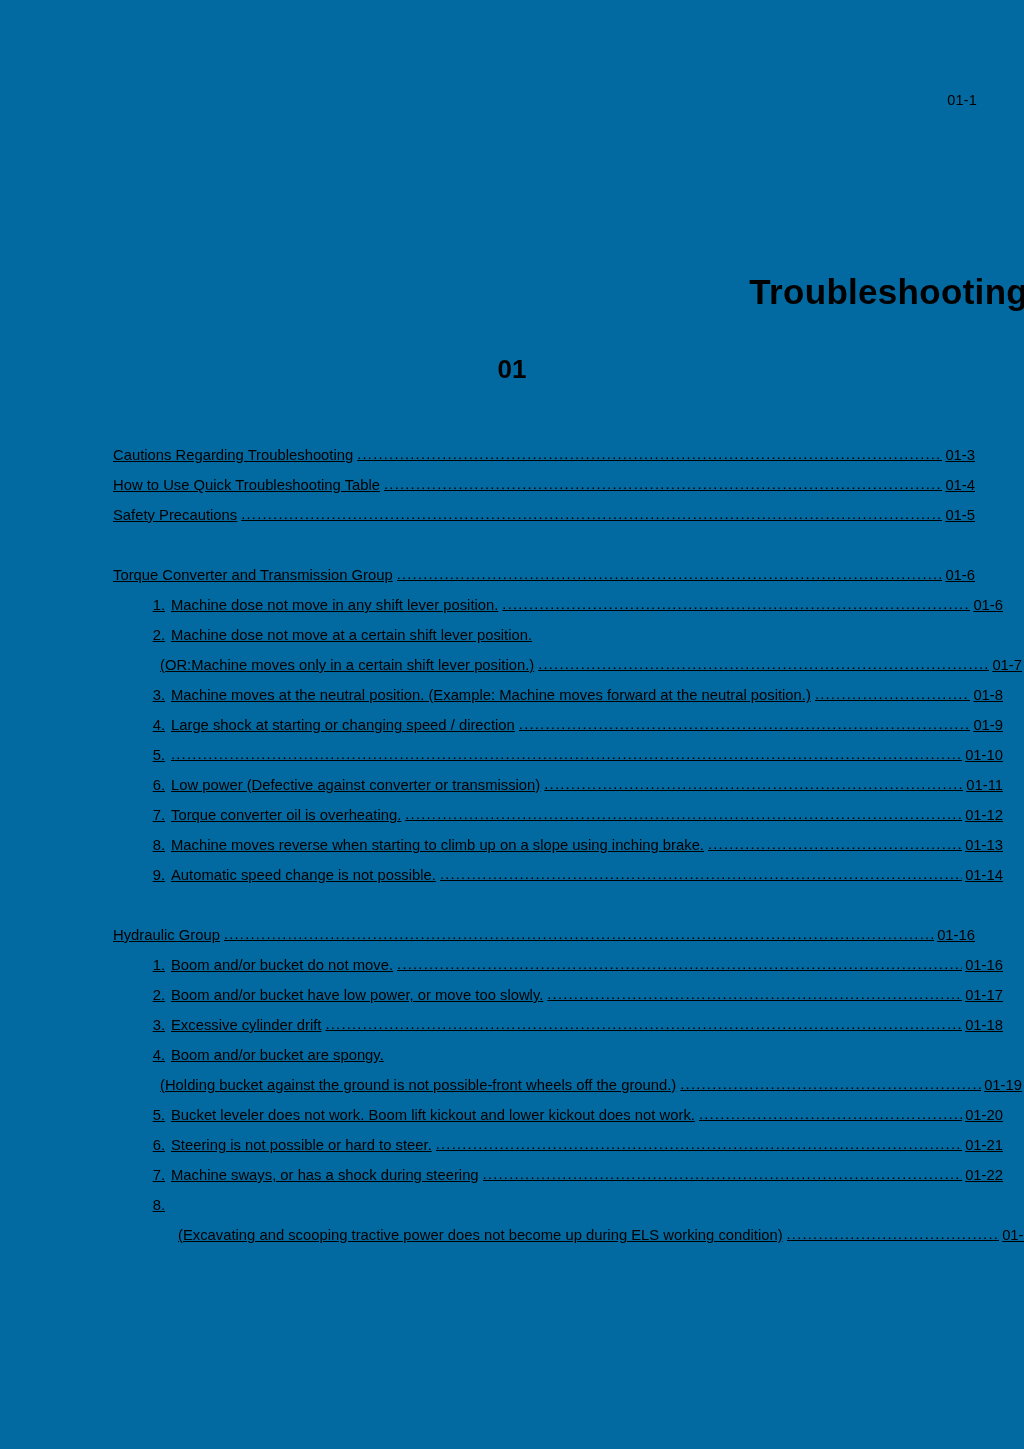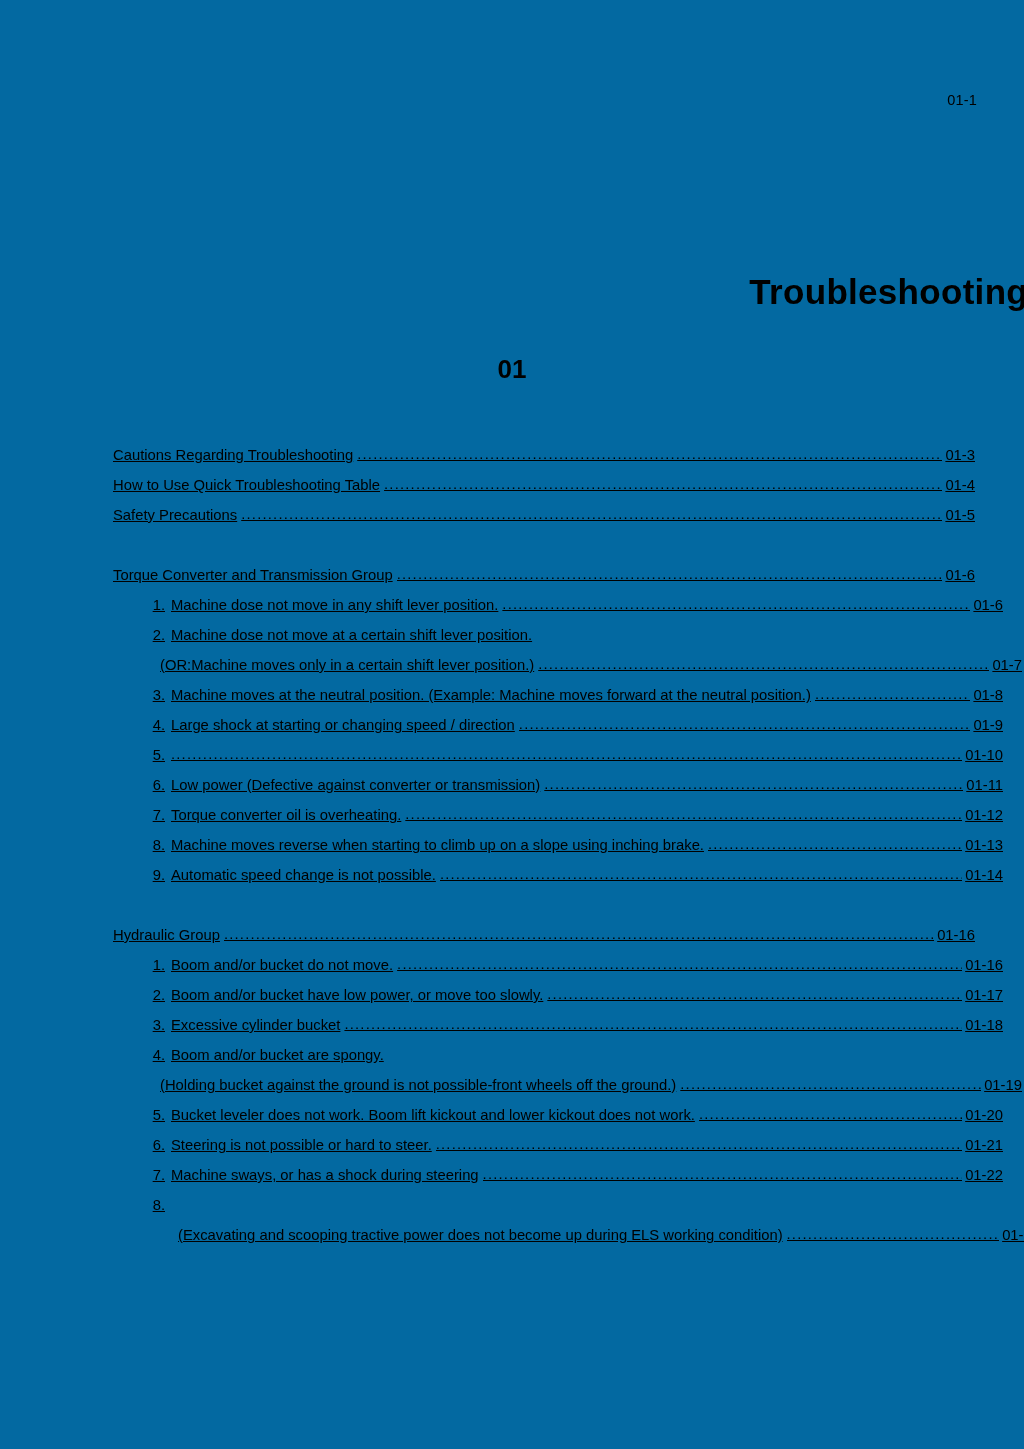--- a/index.html
+++ b/index.html
@@ -211,21 +211,21 @@
           <span class="pagenum">01-16</span>
         </div>
         <div class="entry lvl1">
           <span class="num">2.</span>
           <span class="label">Boom and/or bucket have low power, or move too slowly.</span>
           <span class="leader"></span>
           <span class="pagenum">01-17</span>
         </div>
         <div class="entry lvl1">
           <span class="num">3.</span>
-          <span class="label">Excessive cylinder bucket</span>
+          <span class="label">Excessive cylinder drift</span>
           <span class="leader"></span>
           <span class="pagenum">01-18</span>
         </div>
         <div class="entry lvl1 noleader">
           <span class="num">4.</span>
           <span class="label">Boom and/or bucket are spongy.</span>
           <span class="leader"></span>
           <span class="pagenum"></span>
         </div>
         <div class="entry lvl2">

